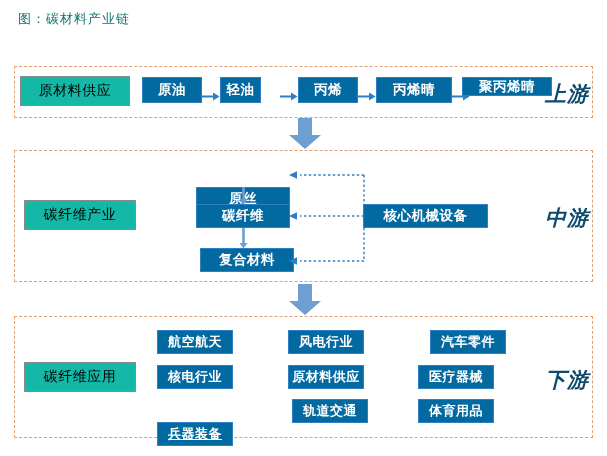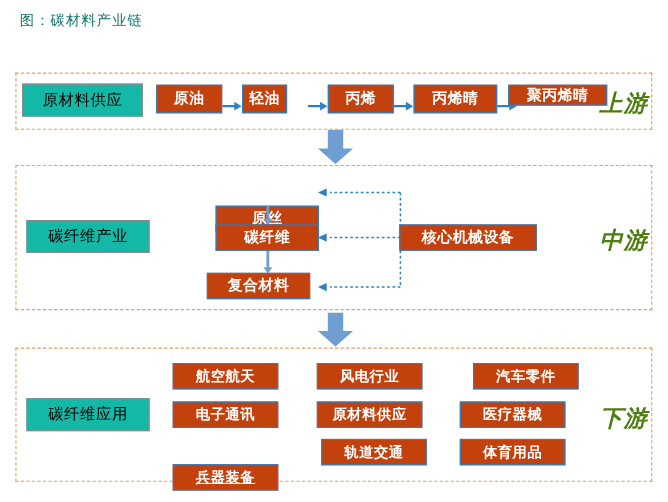--- a/index.html
+++ b/index.html
@@ -55,37 +55,37 @@
     white-space: nowrap;
     letter-spacing: 0.5px;
   }
   #stage-label-upstream   { left: 20px; top: 76px;  width: 110px; height: 30px; }
   #stage-label-midstream  { left: 24px; top: 200px; width: 112px; height: 30px; }
   #stage-label-downstream { left: 24px; top: 362px; width: 112px; height: 30px; }
 
   
   .tier-tag {
     position: absolute;
-    color: #4d7c0f;
+    color: #0c4a6e;
     font-family: "DejaVu Serif", "Liberation Serif", serif;
     font-style: italic;
     font-weight: bold;
     font-size: 21px;
     letter-spacing: 1px;
     white-space: nowrap;
   }
   #tier-tag-upstream   { left: 545px; top: 80px; }
   #tier-tag-midstream  { left: 545px; top: 204px; }
   #tier-tag-downstream { left: 545px; top: 366px; }
 
   
   .node {
     position: absolute;
     box-sizing: border-box;
-    background: #c2410c;
+    background: #0369a1;
     border: 1px solid #2E7FC6;
     color: #ffffff;
     font-family: "DejaVu Serif", "Liberation Serif", serif;
     font-size: 13.5px;
     font-weight: bold;
     display: flex;
     align-items: center;
     justify-content: center;
     white-space: nowrap;
     letter-spacing: 0.5px;
@@ -94,25 +94,25 @@
   
   #node-crude-oil     { left: 142px; top: 77px; width: 60px;  height: 26px; }
   #node-light-oil     { left: 220px; top: 77px; width: 41px;  height: 26px; }
   #node-propylene     { left: 298px; top: 77px; width: 60px;  height: 26px; }
   #node-acrylonitrile { left: 376px; top: 77px; width: 76px;  height: 26px; }
   #node-pan           { left: 462px; top: 77px; width: 90px;  height: 19px; text-align: right; }
 
   
   #node-precursor     { left: 196px; top: 163px; width: 94px; height: 24px; margin-top: 24px; }
   #node-carbon-fiber  { left: 196px; top: 204px; width: 94px; height: 24px; }
-  #node-composite     { left: 188px; top: 248px; width: 94px; height: 24px; }
+  #node-composite     { left: 200px; top: 248px; width: 94px; height: 24px; }
   #node-core-equipment{ left: 363px; top: 204px; width: 125px; height: 24px; }
 
   
-  .node-app { width: 96px; height: 24px; font-size: 13px; }
+  .node-app { width: 76px; height: 24px; font-size: 13px; }
   #node-app-0 { left: 157px; top: 330px; }
   #node-app-1 { left: 288px; top: 330px; }
   #node-app-2 { left: 430px; top: 330px; }
   #node-app-3 { left: 157px; top: 365px; }
   #node-app-4 { left: 288px; top: 365px; }
   #node-app-5 { left: 418px; top: 365px; }
   #node-app-6 { left: 157px; top: 422px; text-decoration: underline; }
   #node-app-7 { left: 292px; top: 399px; }
   #node-app-8 { left: 418px; top: 399px; }
 
@@ -256,20 +256,20 @@
   </svg>
 </div>
 
 <div class="section" id="section-downstream"></div>
 
 <div class="stage-label" id="stage-label-downstream">碳纤维应用</div>
 
 <div class="node node-app" id="node-app-0">航空航天</div>
 <div class="node node-app" id="node-app-1">风电行业</div>
 <div class="node node-app" id="node-app-2">汽车零件</div>
-<div class="node node-app" id="node-app-3">电子通讯</div>
+<div class="node node-app" id="node-app-3">核电行业</div>
 <div class="node node-app" id="node-app-4">原材料供应</div>
 <div class="node node-app" id="node-app-5">医疗器械</div>
 <div class="node node-app" id="node-app-6">兵器装备</div>
 <div class="node node-app" id="node-app-7">轨道交通</div>
 <div class="node node-app" id="node-app-8">体育用品</div>
 
 <div class="tier-tag" id="tier-tag-downstream">下游</div>
 
 </body></html>

